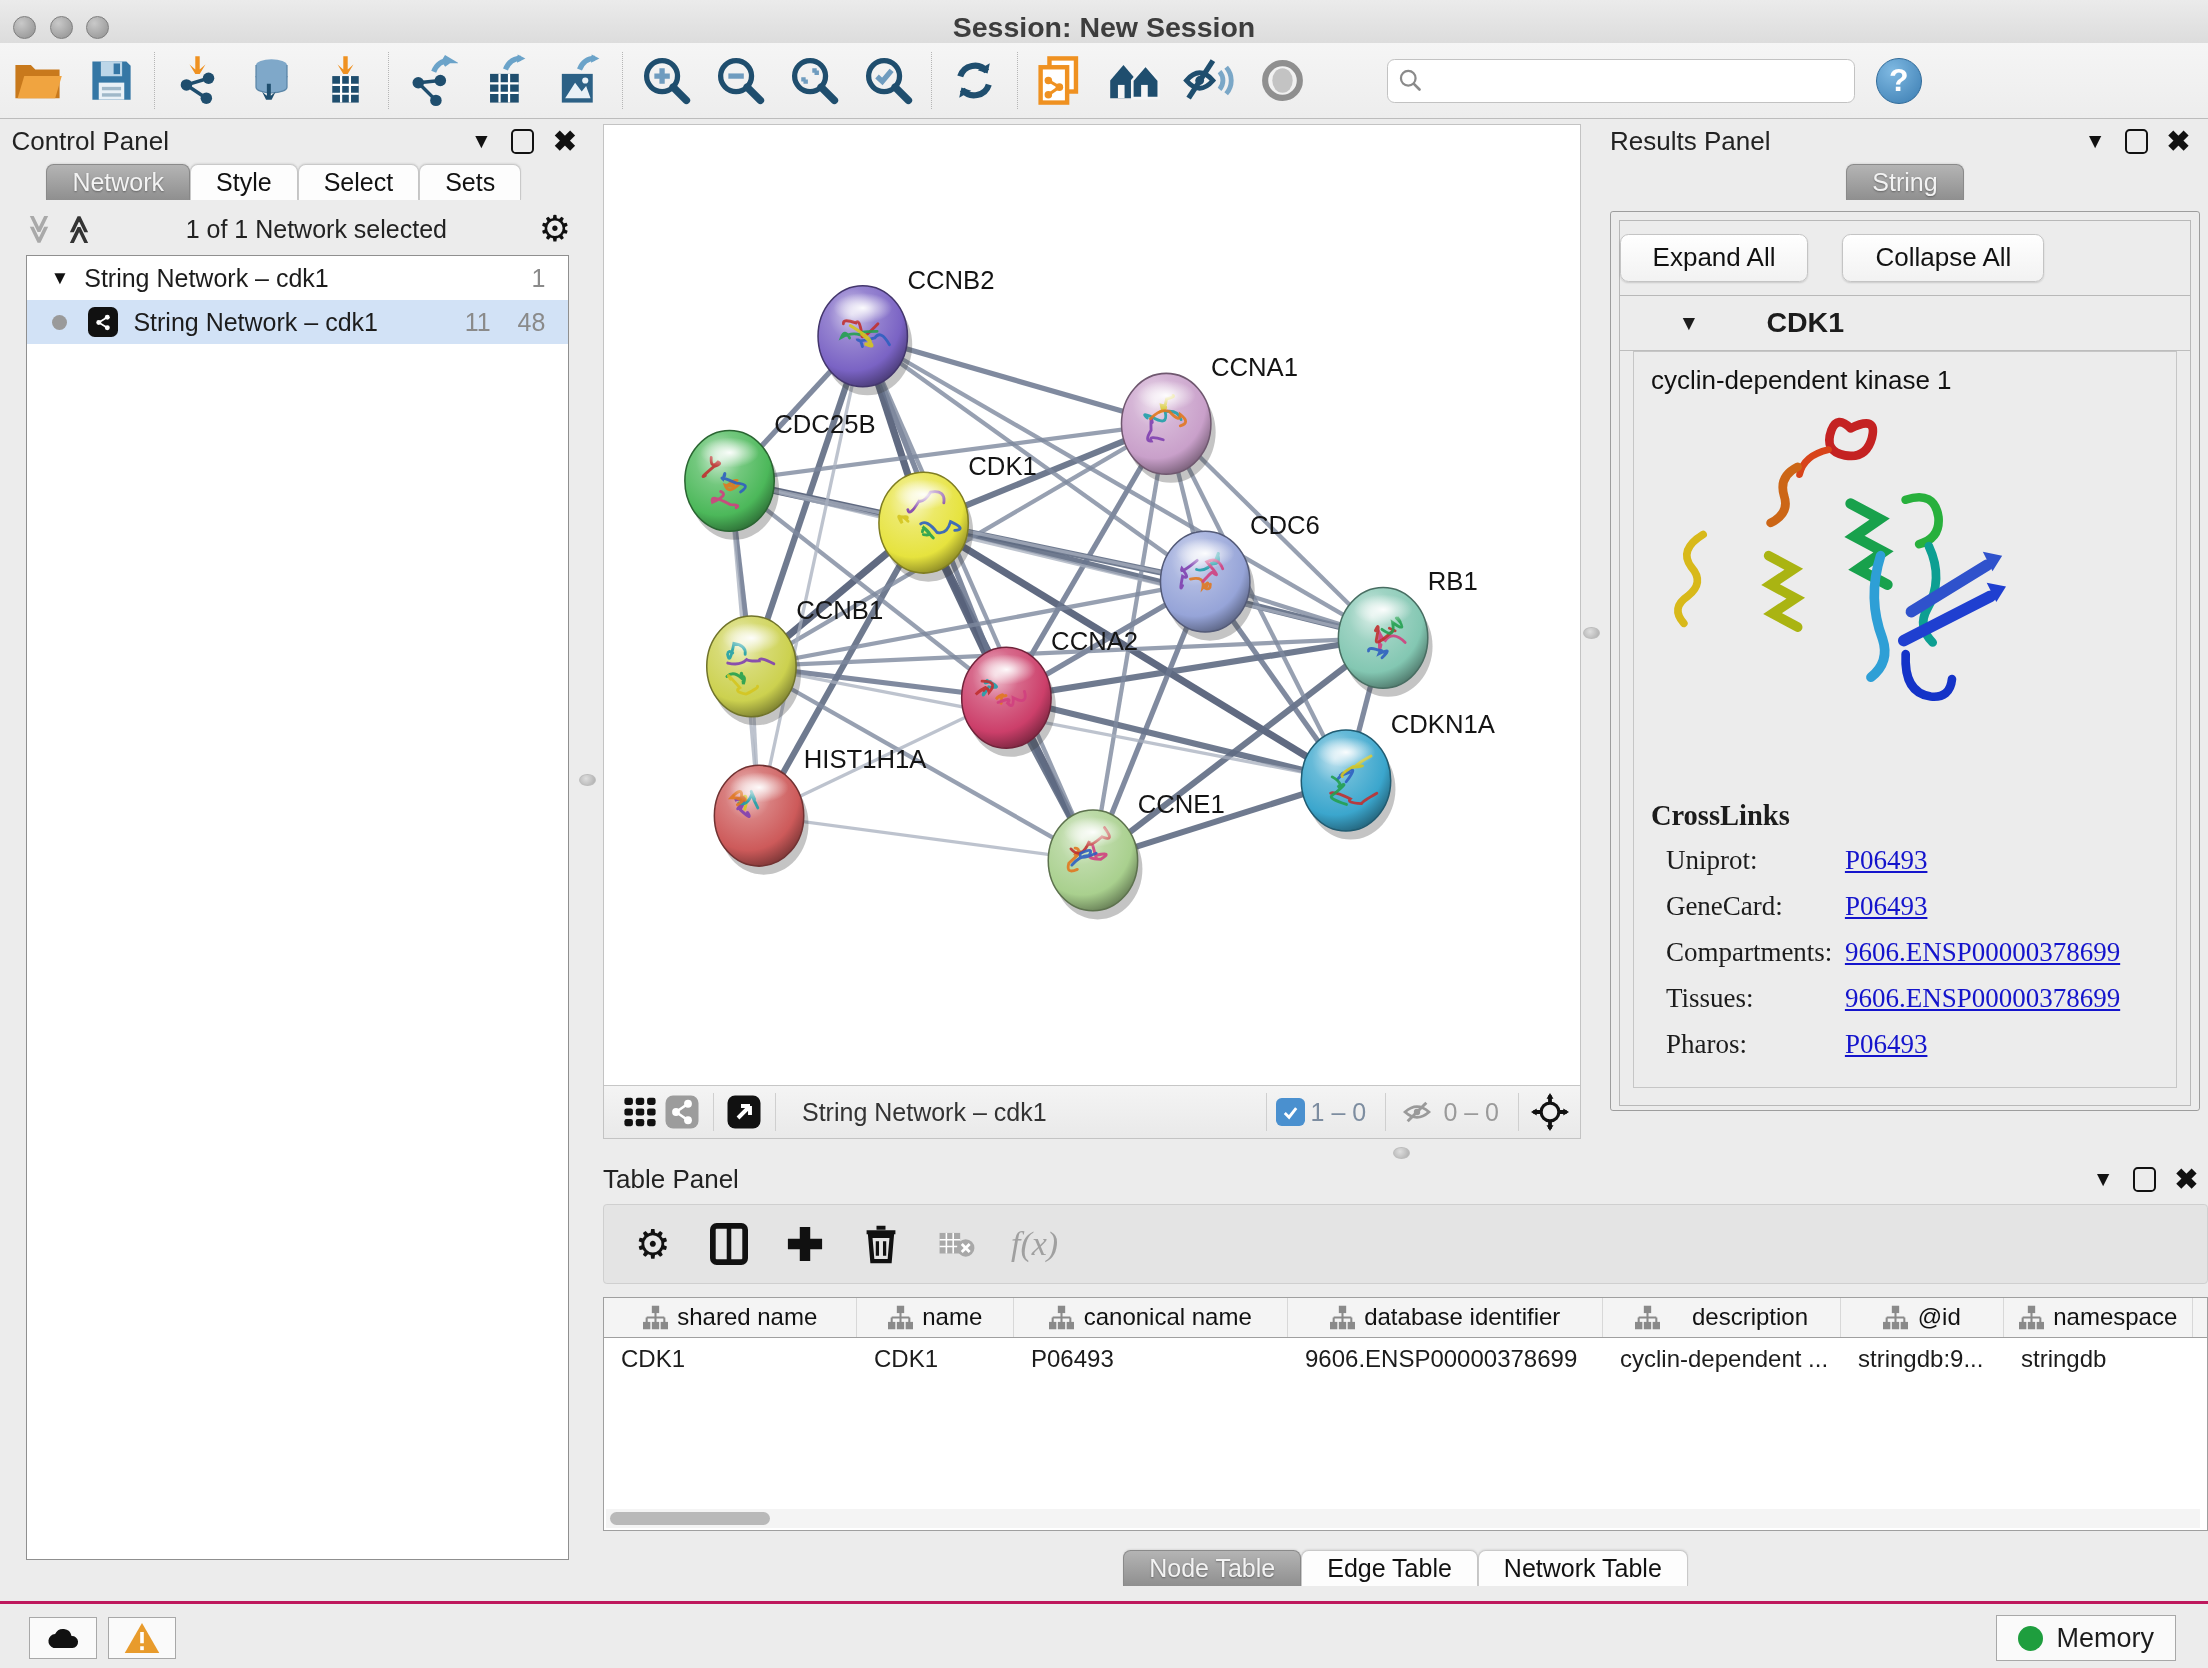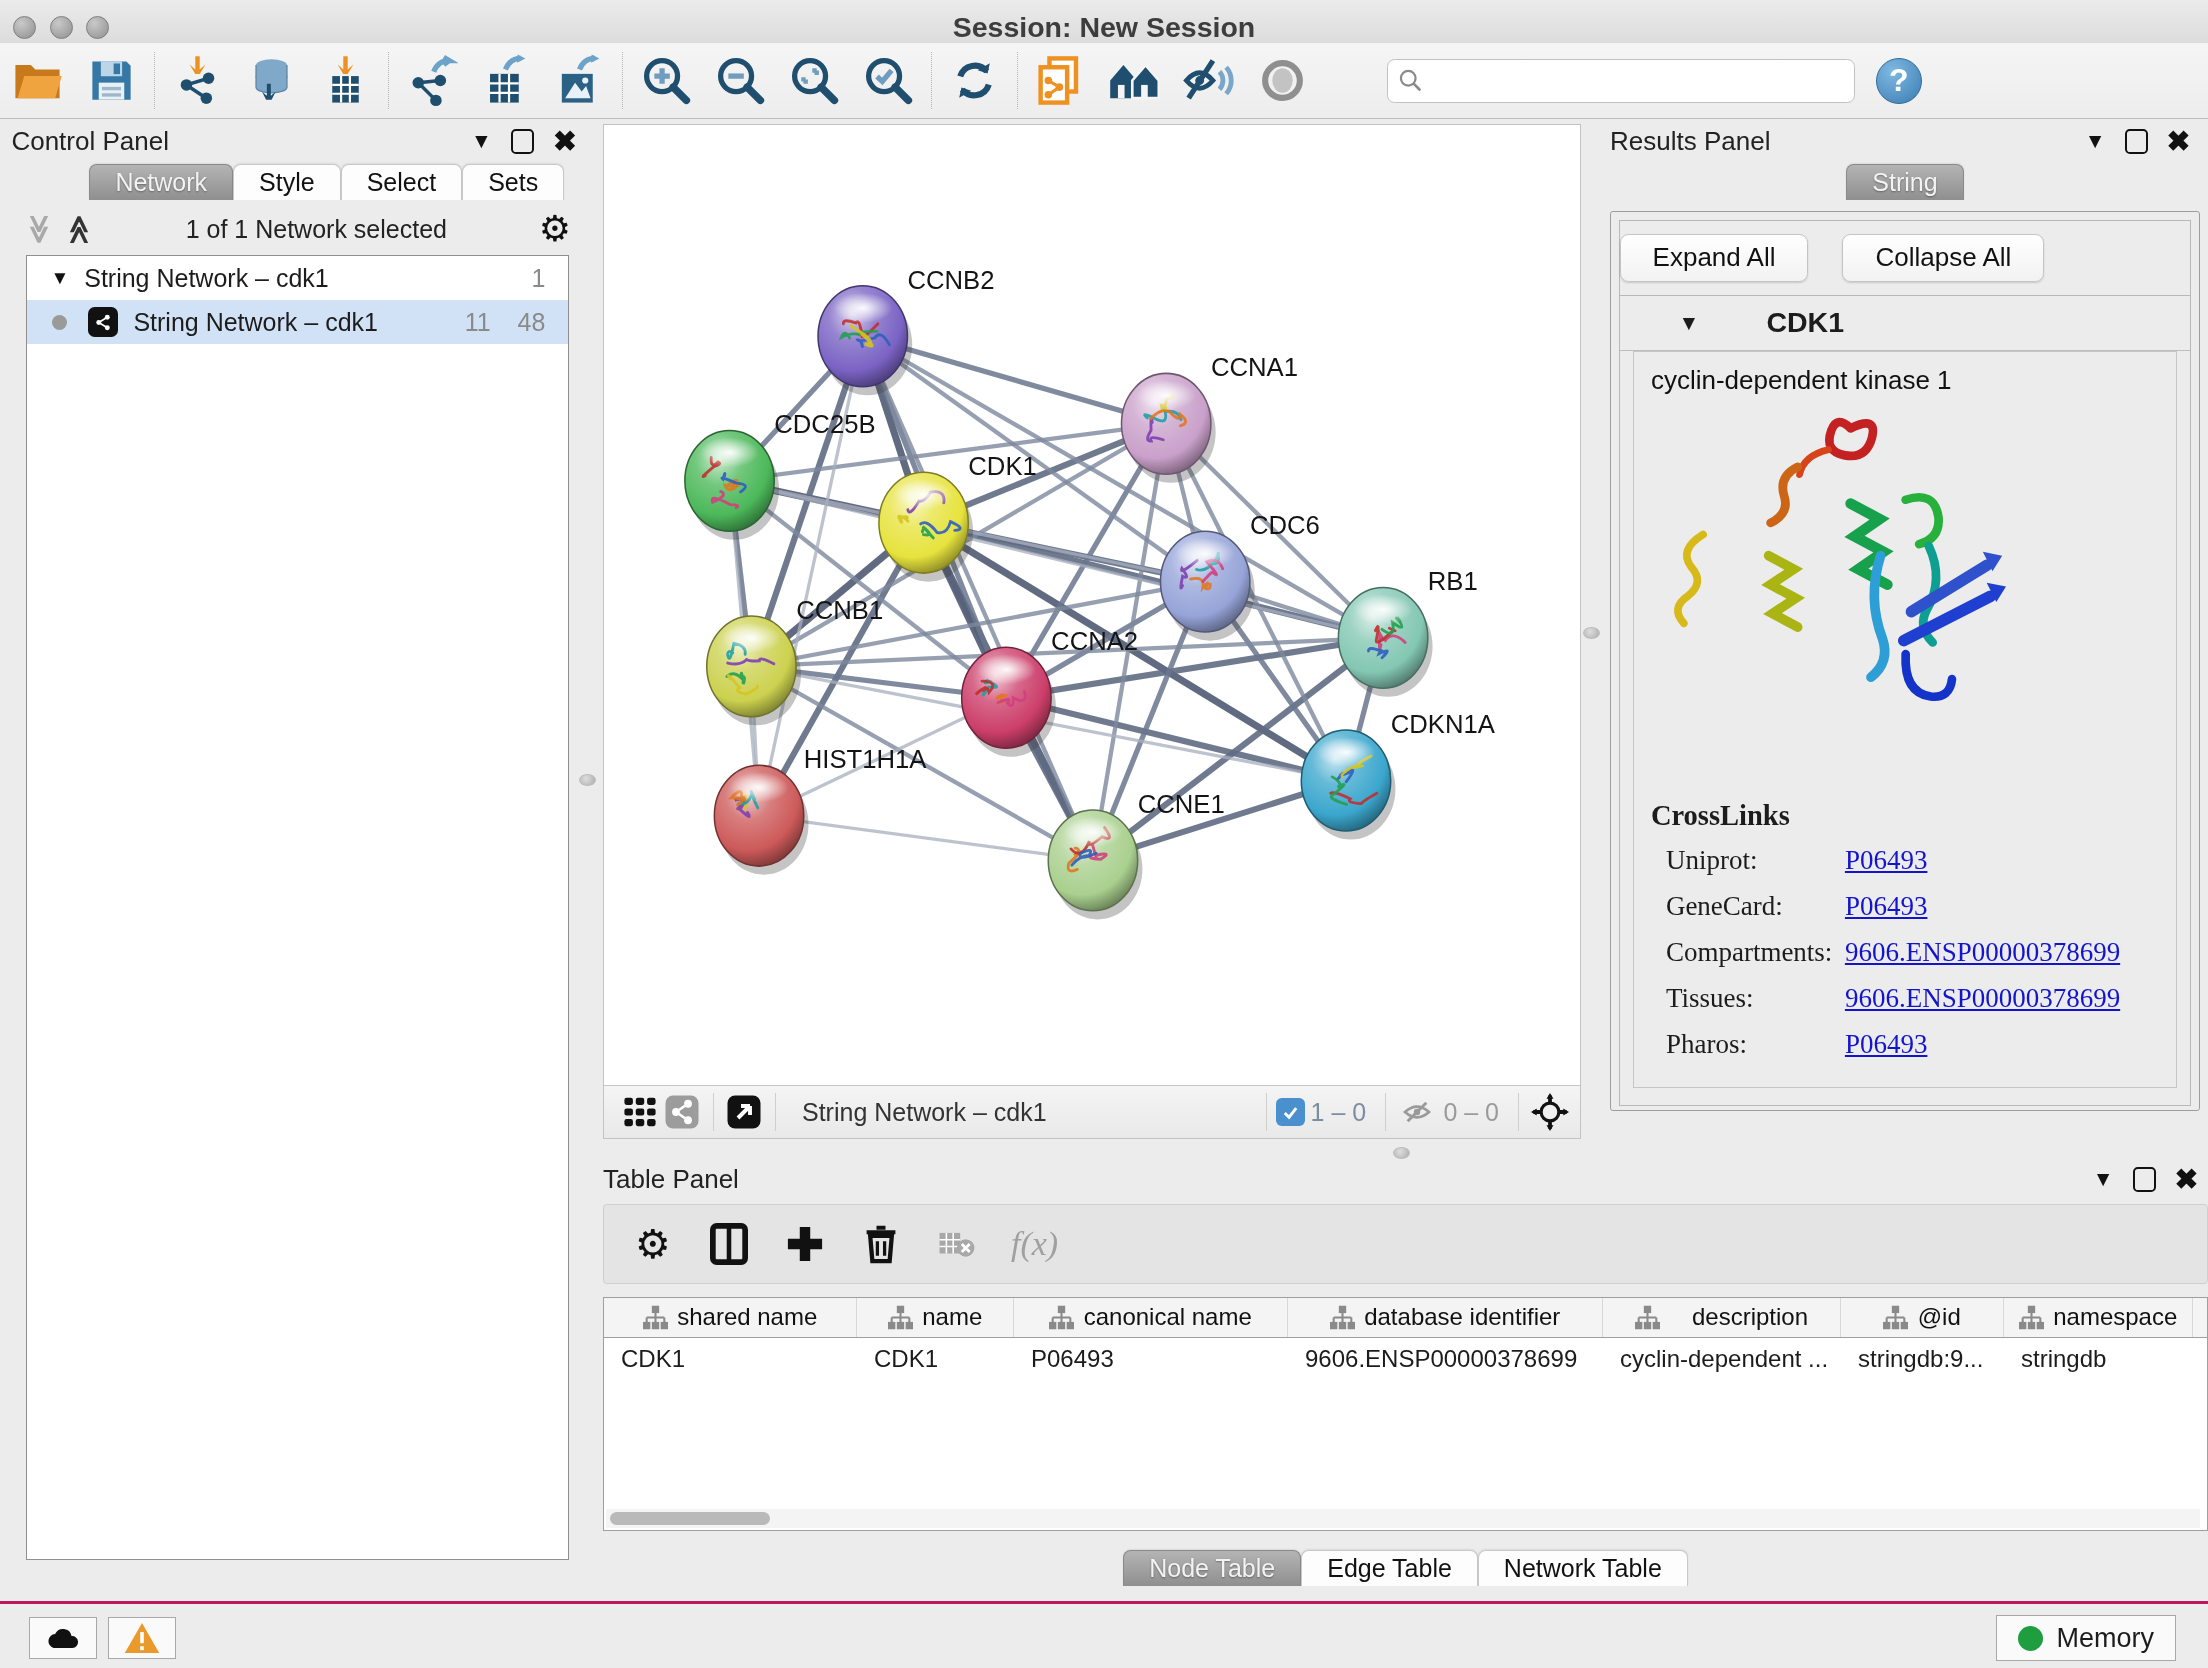--- a/index.html
+++ b/index.html
@@ -297,21 +297,21 @@
 
 <div class="control-panel">
   <div class="panel-titlerow">
     <span class="panel-title">Control Panel</span>
     <span class="chrome" style="margin-right:7.6px;">
       <span class="tri">▼</span>
       <span class="sq"></span>
       <span class="xx">✖</span>
     </span>
   </div>
-  <div class="tabs" style="margin-left:78px; margin-top:3.8px;">
+  <div class="tabs" style="margin-left:35px; margin-top:3.8px;">
     <div class="tab active">Network</div>
     <div class="tab">Style</div>
     <div class="tab">Select</div>
     <div class="tab">Sets</div>
   </div>
   <div class="cp-subheader">
     <span class="chev down">≫</span>
     <span class="chev up">≫</span>
     <span class="cp-sel-label">1 of 1 Network selected</span>
     <span class="gear-glyph">⚙</span>

